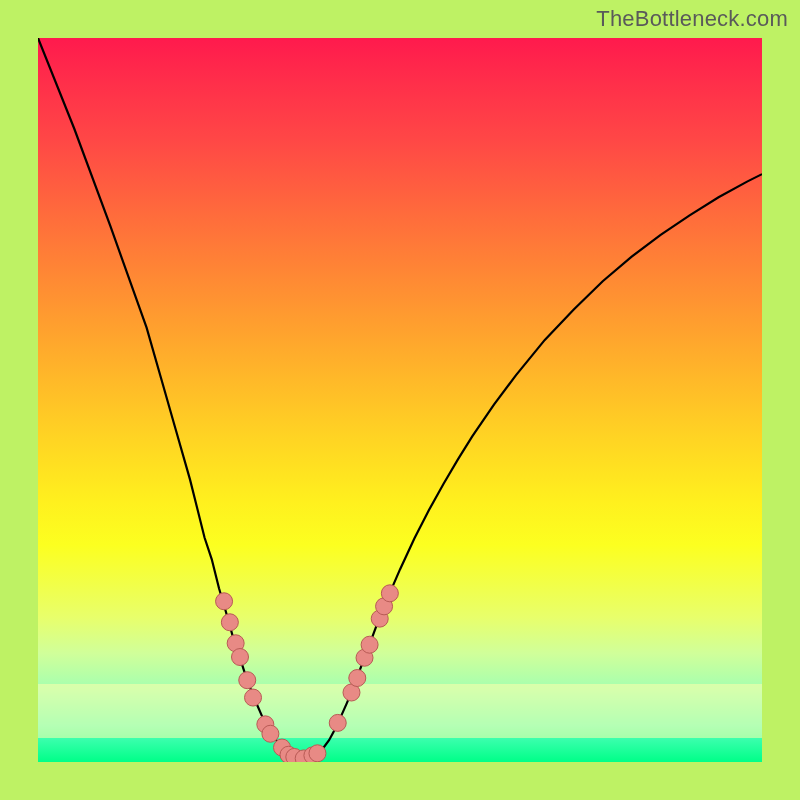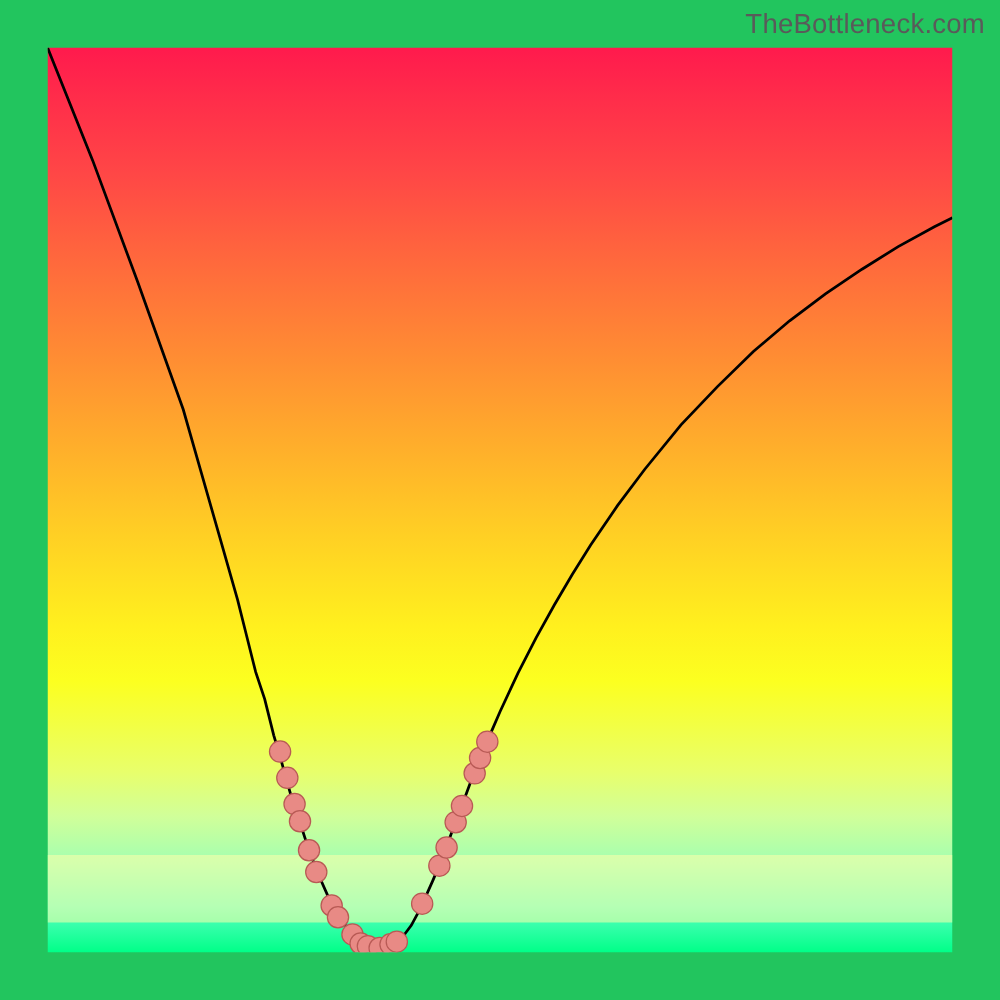--- a/index.html
+++ b/index.html
@@ -1,20 +1,20 @@
 <!DOCTYPE html>
 <html><head>
 <meta charset="utf-8">
 <style>
   * { margin: 0; padding: 0; box-sizing: border-box; }
   html, body { width: 800px; height: 800px; overflow: hidden; }
   .container {
     width: 800px;
     height: 800px;
-    background: #22c55e;
+    background: #bef264;
     position: relative;
   }
   .plot-area {
     position: absolute;
     left: 38px;
     top: 38px;
     width: 724px;
     height: 724px;
     overflow: hidden;
   }

